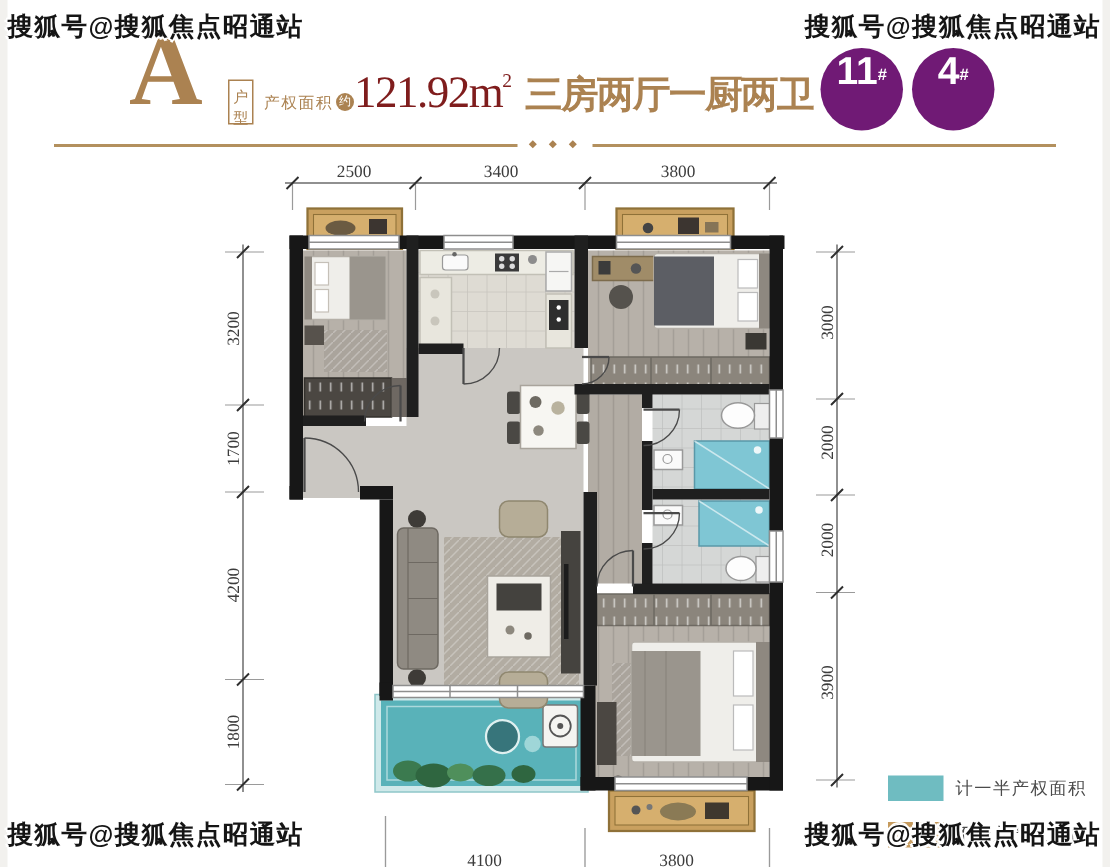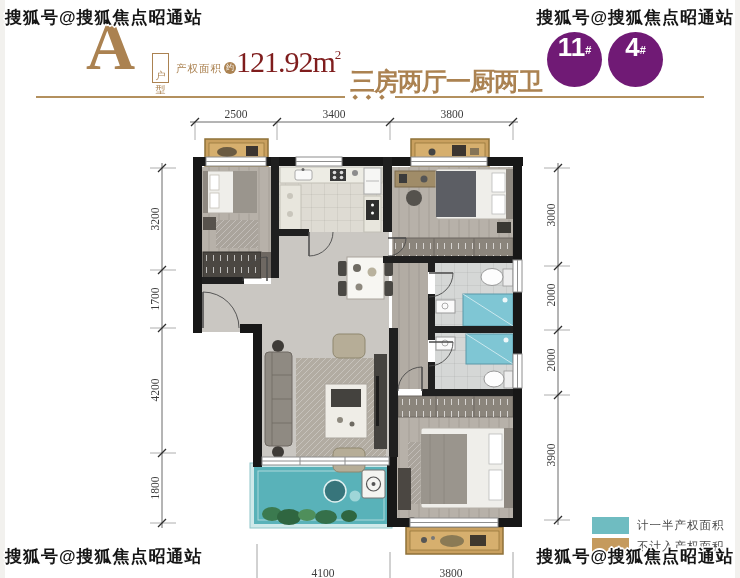--- a/index.html
+++ b/index.html
@@ -13,41 +13,41 @@
       text-shadow:-2px 0 0 #fff,2px 0 0 #fff,0 -2px 0 #fff,0 2px 0 #fff,
                   -1px -1px 0 #fff,1px -1px 0 #fff,-1px 1px 0 #fff,1px 1px 0 #fff;}
   .wm.tl{left:5px;top:6px}.wm.tr{right:6px;top:6px}
   .wm.bl{left:5px;top:545px}.wm.br{right:6px;top:545px}
 
   
   .unit-letter{position:absolute;left:86px;top:12px;font-family:"Liberation Serif","DejaVu Serif",serif;
                font-size:68px;line-height:1;font-weight:bold;color:#ab8251;}
   .unit-tag{position:absolute;left:152px;top:53px;width:17px;height:30px;border:1px solid #ab8251;
             color:#ab8251;font-size:10px;line-height:14px;text-align:center;word-break:break-all;
-            box-sizing:border-box;padding-top:15px;}
+            box-sizing:border-box;padding-top:5px;}
   .area-row{position:absolute;left:176px;top:62px;display:flex;align-items:flex-start;gap:2px;
             font-size:10.5px;letter-spacing:1px;color:#ab8251;}
   .approx-badge{display:inline-block;width:12px;height:12px;border-radius:50%;background:#ab8251;
             color:#fff;font-size:8px;line-height:12px;text-align:center;letter-spacing:0;}
   .area-value{position:absolute;left:236px;top:47px;font-family:"Liberation Serif","DejaVu Serif",serif;
             font-size:30px;line-height:1;color:#7f1d1d;letter-spacing:-1px;}
   .area-value sup{font-size:13px;position:relative;top:-2px;}
-  .rooms-title{position:absolute;left:350px;top:68px;font-family:"Liberation Serif","DejaVu Serif",serif;
+  .rooms-title{position:absolute;left:350px;top:50px;font-family:"Liberation Serif","DejaVu Serif",serif;
             font-size:25px;font-weight:bold;line-height:1.1;color:#ab8251;letter-spacing:-1px;white-space:nowrap;}
   .bcircle{position:absolute;top:32px;width:55px;height:55px;border-radius:50%;background:#701a75;
             color:#fff;display:flex;align-items:flex-start;justify-content:center;}
   .bcircle .num{font-size:26px;font-weight:bold;}
   .bcircle .sfx{font-size:11px;font-weight:bold;margin-top:12px;}
   .bcircle.b1{left:547px}.bcircle.b2{left:608px}
   .divider{position:absolute;left:36px;top:93px;width:668px;display:flex;align-items:center;gap:7px;}
   .divider .ln{flex:1;border-top:2px solid #b3905e;}
   .divider .dmd{font-size:7px;color:#ab8251;letter-spacing:3px;line-height:7px;}
 
   
-  .legend{position:absolute;left:592px;top:517px;display:flex;flex-direction:column;gap:4px;}
+  .legend{position:absolute;left:592px;top:517px;display:flex;flex-direction:column;gap:14px;}
   .lrow{display:flex;align-items:center;gap:8px;height:17px;}
   .lswatch{width:37px;height:17px;}
   .llabel{font-size:11.5px;color:#4b4b4b;letter-spacing:1px;white-space:nowrap;}
 
   svg.plan{position:absolute;left:0;top:0;}
 </style>
 </head>
 <body>
 
 <div class="stage">

